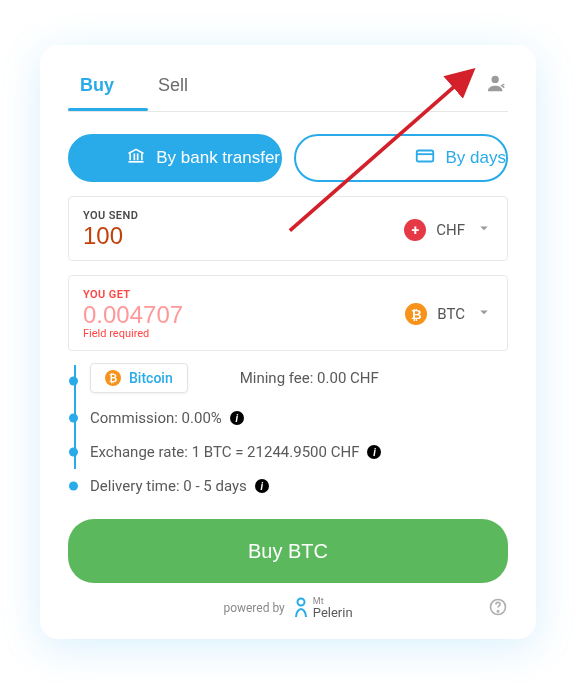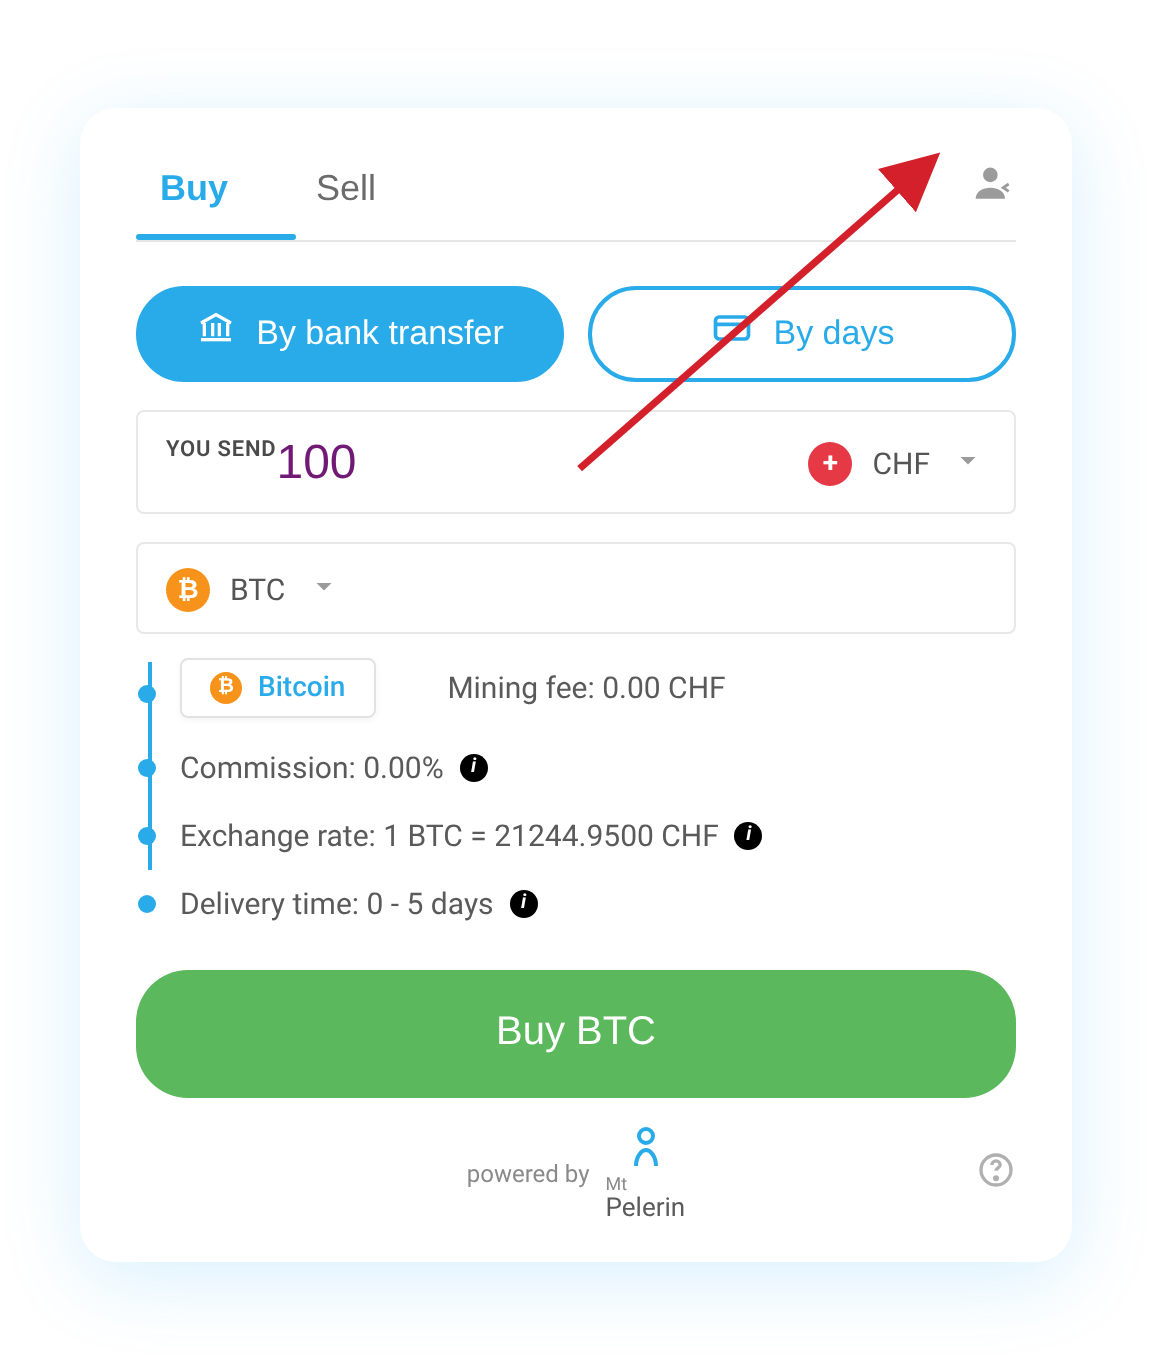--- a/index.html
+++ b/index.html
@@ -27,35 +27,35 @@
   .tab-underline {
     height: 3px; width: 80px; background: #29abe9; border-radius: 2px;
     margin-top: 6px; margin-bottom: 10px;
   }
   .divider { height: 1px; background: #e6e6e6; margin-top: -10px; }
   .user-icon { color: #9b9b9b; cursor: pointer; }
 
   .method-row { display: flex; gap: 12px; margin-top: 22px; }
   .method-btn {
     flex: 1; height: 48px; border-radius: 24px; border: 2px solid #29abe9;
-    display: flex; align-items: center; justify-content: center; gap: 10px;
+    display: flex; align-items: center; justify-content: flex-end; gap: 10px;
     font-size: 17px; font-weight: 500; cursor: pointer; background: #fff; color: #29abe9;
   }
   .method-btn.active { background: #29abe9; color: #fff; }
 
   .amount-box {
     border: 1px solid #e8e8e8; border-radius: 4px;
     margin-top: 14px; padding: 12px 14px 10px;
     display: flex; align-items: center; justify-content: space-between;
   }
-  .amount-left { display: flex; flex-direction: row; }
+  .amount-left { display: flex; flex-direction: column; }
   .amount-label { font-size: 11px; letter-spacing: 0.4px; color: #4a4a4a; font-weight: 600; }
   .amount-label.err { color: #f44; }
   .amount-value {
-    border: none; font-size: 24px; color: #701a75; font-weight: 400;
+    border: none; font-size: 24px; color: #c2410c; font-weight: 400;
     outline: none; width: 160px; background: transparent;
   }
   .amount-value.err { color: #f99; }
   .field-err { font-size: 11px; color: #f44; margin-top: -2px; }
   .curr-sel { display: flex; align-items: center; gap: 10px; cursor: pointer; }
   .curr-code { font-size: 15px; color: #555; font-weight: 400; }
   .chevron { color: #9b9b9b; }
 
   .circle-icon {
     width: 22px; height: 22px; border-radius: 50%;
@@ -80,30 +80,30 @@
     width: 9px; height: 9px; border-radius: 50%; background: #29abe9;
   }
   .trow.first { padding-top: 2px; }
   .trow.first::before { top: 20px; }
   .net-chip {
     border: 1px solid #e2e2e2; border-radius: 4px; padding: 6px 14px;
     display: inline-flex; align-items: center; gap: 8px; color: #29abe9;
     font-size: 14px; font-weight: 500; box-shadow: 0 1px 3px rgba(0,0,0,0.05);
   }
   .net-chip .circle-icon { width: 16px; height: 16px; font-size: 10px; }
-  .mining { margin-left: 28px; }
+  .mining { margin-left: 44px; }
   .info-ic { width: 14px; height: 14px; border-radius: 50%; background: #000; color: #fff;
     display: inline-flex; align-items: center; justify-content: center; font-size: 10px; font-weight: bold; font-style: italic; }
 
   .buy-btn {
     margin-top: 16px; width: 100%; height: 64px; border: none; border-radius: 26px;
     background: #5cb85c; color: #fff; font-size: 20px; font-weight: 500; cursor: pointer;
   }
   .footer { margin-top: 14px; display: flex; align-items: center; justify-content: center; position: relative; gap: 8px; color: #8a8a8a; font-size: 12px; }
-  .pelerin { display: flex; align-items: center; gap: 4px; flex-direction: column; }
+  .pelerin { display: flex; align-items: center; gap: 4px; }
   .pelerin-name { color: #5a5a5a; font-size: 13px; line-height: 1; }
   .pelerin-name small { display: block; font-size: 9px; color: #8a8a8a; }
   .help-ic { position: absolute; right: 0; color: #b0b0b0; cursor: pointer; }
 
   .arrow-overlay {
     position: absolute; top: 0; left: 0; width: 100%; height: 100%;
     pointer-events: none;
   }
 </style>
 </head>
@@ -159,20 +159,25 @@
       <span class="curr-code">CHF</span>
       <span class="chevron">
         <svg width="18" height="18" viewBox="0 0 24 24" fill="currentColor">
             <path d="M7 10l5 5 5-5z"></path>
           </svg>
       </span>
     </div>
   </div>
 
   <div class="amount-box">
+    <div class="amount-left">
+      <span class="amount-label err">YOU GET</span>
+      <input class="amount-value err" value="0.004707" style="">
+      <span class="field-err">Field required</span>
+    </div>
     <div class="curr-sel">
       <span class="circle-icon btc-ic">₿</span>
       <span class="curr-code">BTC</span>
       <span class="chevron">
         <svg width="18" height="18" viewBox="0 0 24 24" fill="currentColor">
             <path d="M7 10l5 5 5-5z"></path>
           </svg>
       </span>
     </div>
   </div>

